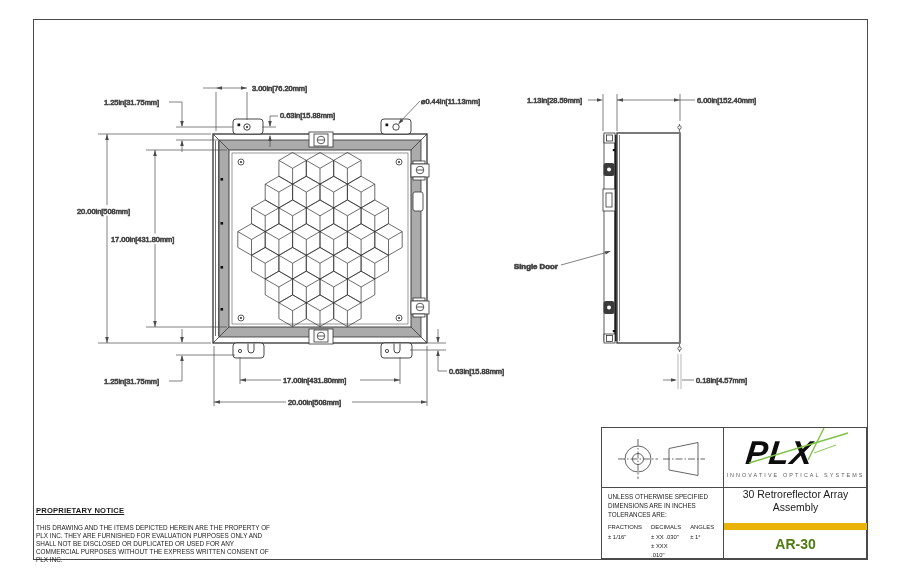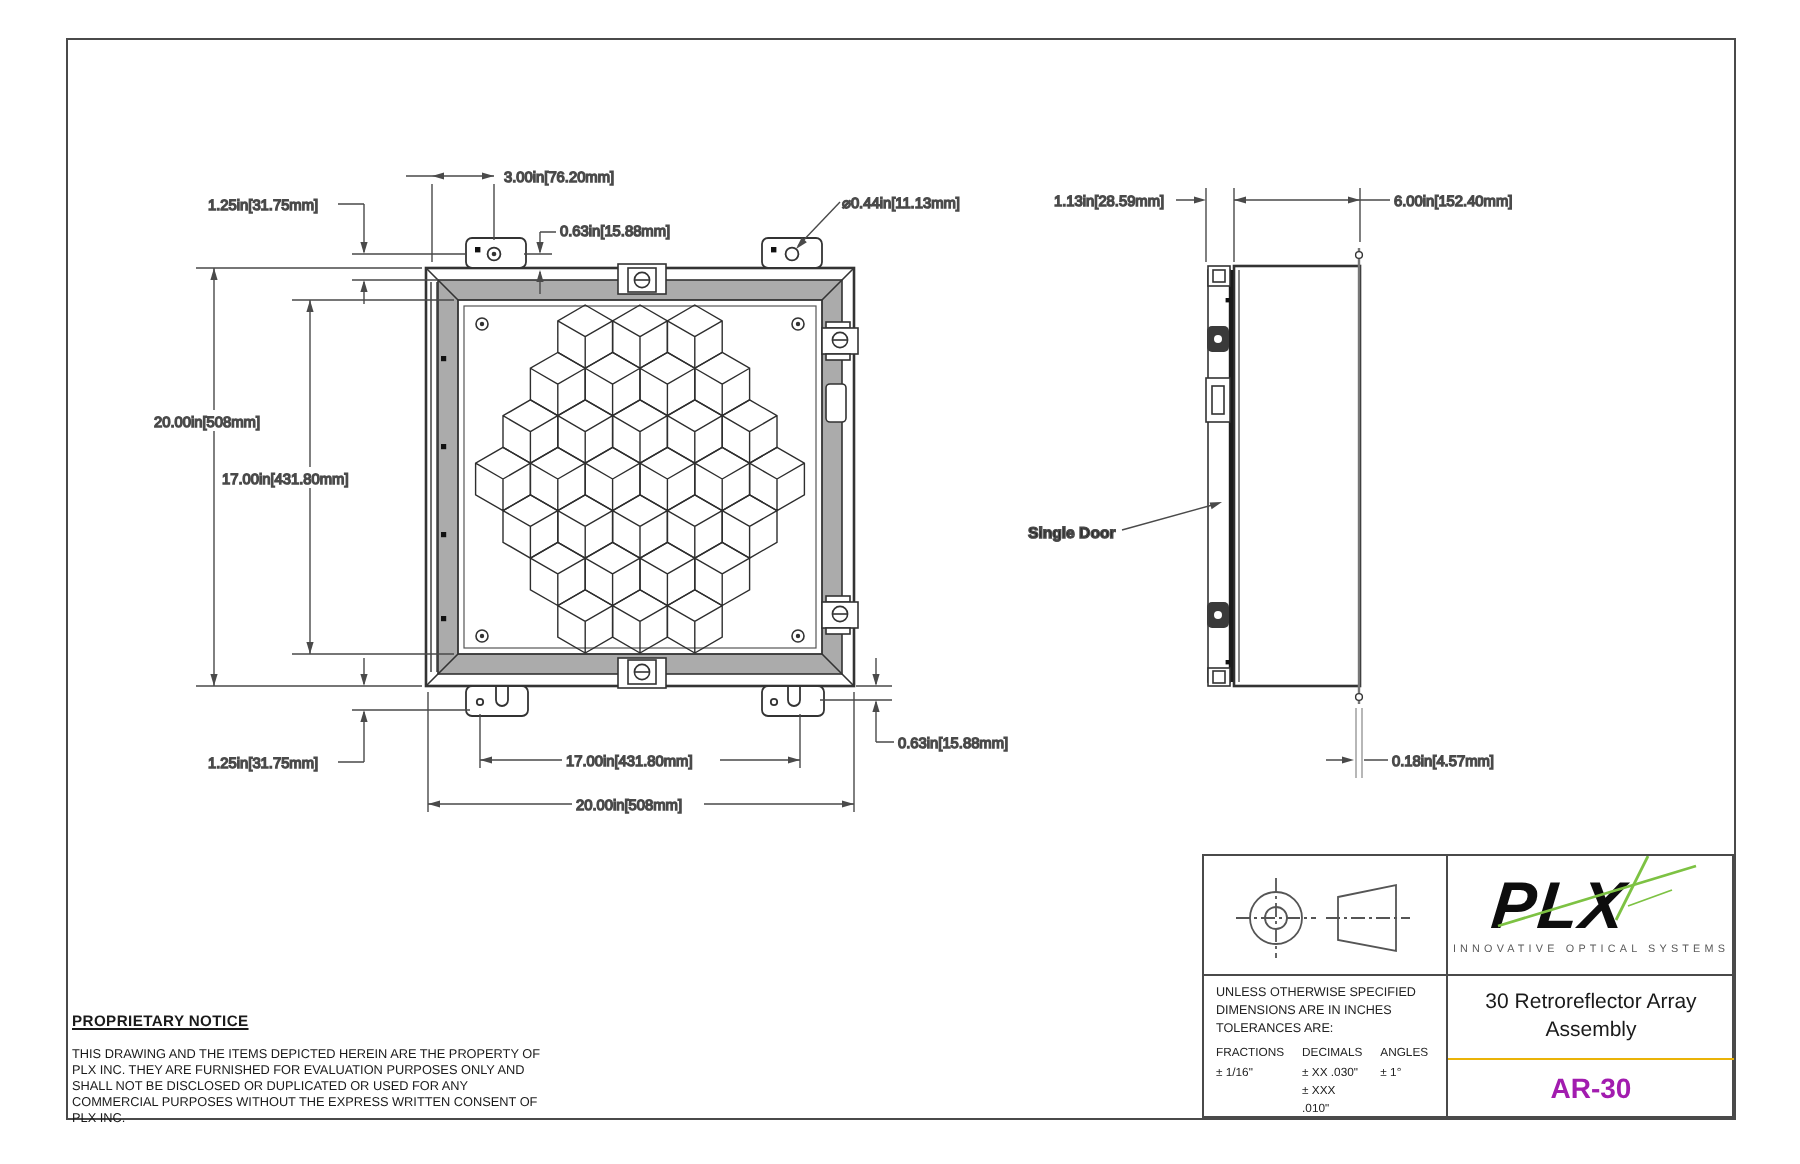--- a/index.html
+++ b/index.html
@@ -10,28 +10,28 @@
   
   .notice{position:absolute;left:36px;top:492px;width:300px;color:#1a1a1a;}
   .notice h4{margin:14px 0 9px 0;font-size:7.6px;text-decoration:underline;letter-spacing:.2px;}
   .notice .ln{font-size:6.4px;line-height:1.24;}
   
   .tblock{position:absolute;left:601px;top:427px;width:266px;height:132px;border:1px solid #4a4a4a;box-sizing:border-box;}
   .tb-cell{position:absolute;box-sizing:border-box;}
   .tb-proj{left:0;top:0;width:122px;height:60px;border-right:1px solid #4a4a4a;border-bottom:1px solid #4a4a4a;}
   .tb-tol{left:0;top:60px;width:122px;height:70px;border-right:1px solid #4a4a4a;padding:5px 6px;color:#222;}
   .tb-logo{left:122px;top:0;width:143px;height:60px;border-bottom:1px solid #4a4a4a;overflow:hidden;}
-  .tb-title{left:122px;top:60px;width:143px;height:42px;border-bottom:1px solid #eab308;display:flex;align-items:center;justify-content:center;text-align:center;}
+  .tb-title{left:122px;top:60px;width:143px;height:42px;border-bottom:7px solid #eab308;display:flex;justify-content:center;text-align:center;}
   .tb-part{left:122px;top:102px;width:143px;height:28px;display:flex;align-items:center;justify-content:center;}
   .tb-tol .hdr{font-size:6.3px;line-height:1.4;}
   .tol-cols{display:flex;margin-top:4px;font-size:5.9px;line-height:1.5;}
   .tol-col{margin-right:9px;text-align:left;}
   .tol-col .h{margin-bottom:1px;}
   .tb-title .ttl{font-size:10.5px;color:#1a1a1a;line-height:1.25;}
-  .tb-part .pn{font-size:14px;font-weight:bold;color:#a21caf;}
+  .tb-part .pn{font-size:14px;font-weight:bold;color:#4d7c0f;}
   .plx-wrap{position:relative;width:100%;height:100%;}
   .plx-text{position:absolute;left:22px;top:6px;font-size:33px;font-weight:bold;font-style:italic;color:#0d0d0d;letter-spacing:1px;transform:skewX(-6deg);}
   .plx-tag{position:absolute;left:0;top:44px;width:100%;text-align:center;font-size:5.4px;letter-spacing:2.1px;color:#5a5a5a;}
   .plx-star{position:absolute;left:0;top:0;}
 </style>
 </head>
 <body>
 
 <div class="page-border"></div>
 

